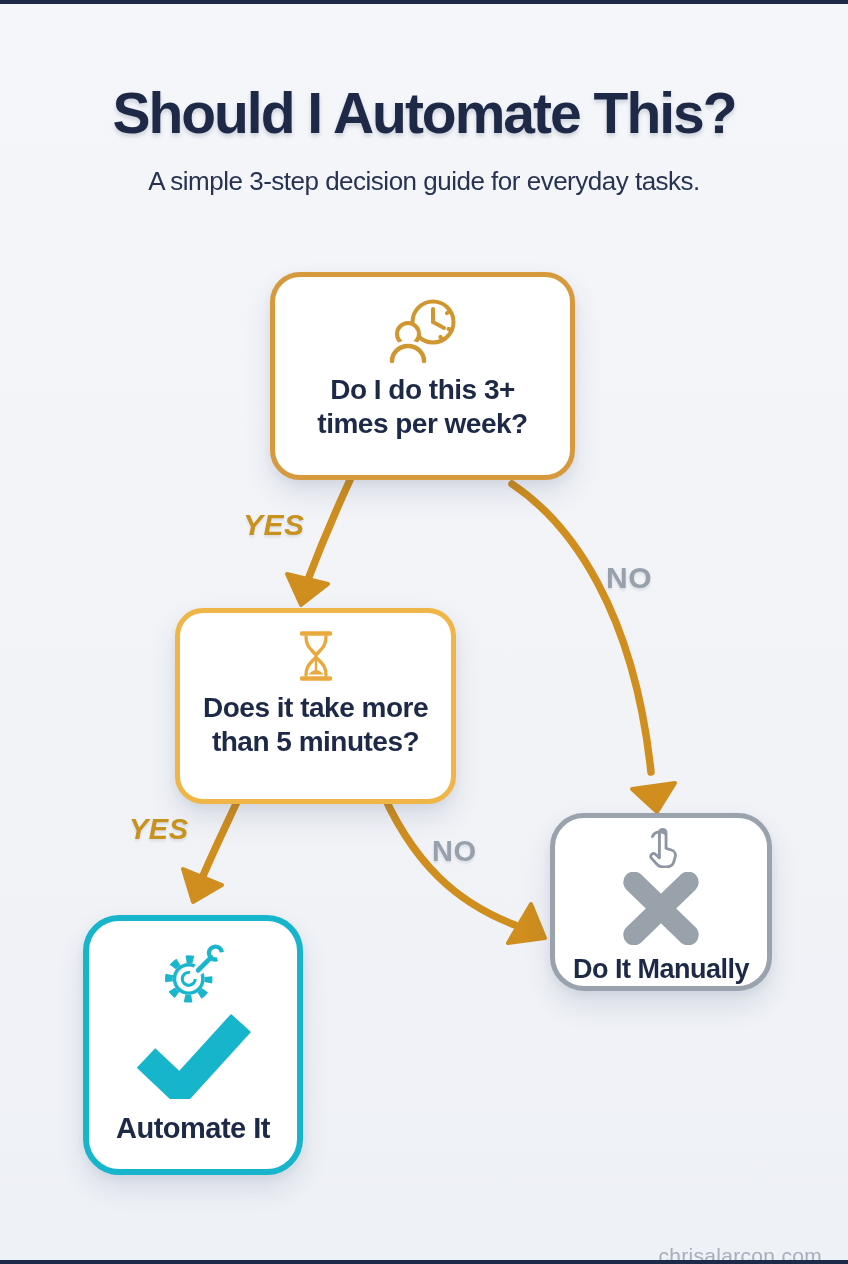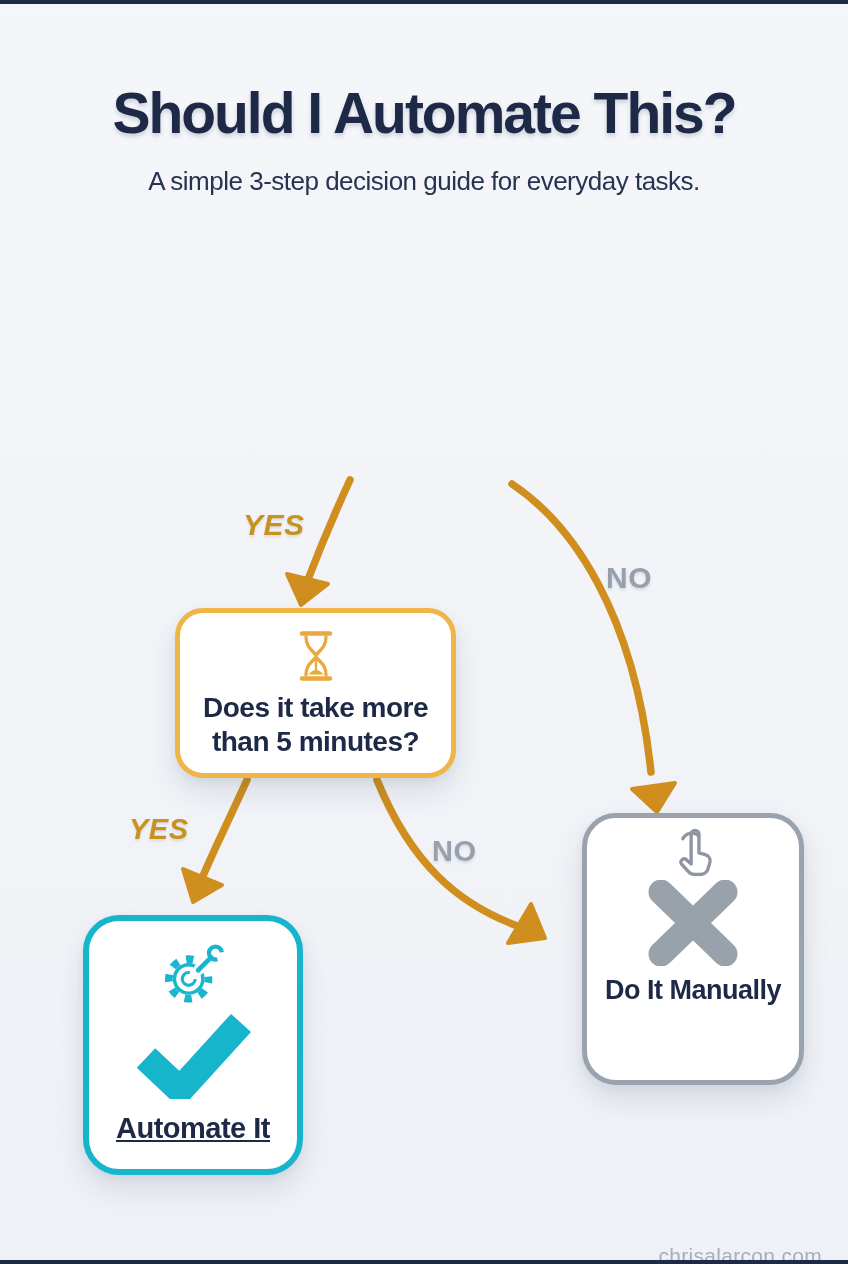--- a/index.html
+++ b/index.html
@@ -40,29 +40,29 @@
   }
   .node-label {
     font-weight:bold; color:#1e2947; text-align:center; line-height:1.22;
     letter-spacing:-0.5px;
   }
 
   #node-q1 { left:270px; top:272px; width:305px; height:208px;
     border:5px solid #d6993b; border-radius:30px; padding-top:20px; }
   #node-q1 .node-label { font-size:28px; max-width:252px; margin-top:8px; }
 
-  #node-q2 { left:175px; top:608px; width:281px; height:170px;
+  #node-q2 { left:175px; top:608px; width:281px; height:196px;
     border:5px solid #efb546; border-radius:28px; padding-top:16px; }
   #node-q2 .node-label { font-size:28px; max-width:262px; margin-top:8px; }
 
   #node-automate { left:83px; top:915px; width:220px; height:260px;
     border:6px solid #17b5cc; border-radius:36px; padding-top:20px; }
-  #node-automate .node-label { font-size:29px; margin-top:12px;text-decoration:underline; }
+  #node-automate .node-label { font-size:29px; margin-top:12px; }
 
-  #node-manual { left:582px; top:813px; width:222px; height:272px;
+  #node-manual { left:550px; top:813px; width:222px; height:178px;
     border:5px solid #9aa2ae; border-radius:34px; padding-top:6px; }
   #node-manual .node-label { font-size:27px; margin-top:8px; }
 
   .edge-label {
     position:absolute; font-weight:bold; font-size:30px; letter-spacing:0.5px;
     text-shadow:0 2px 3px rgba(30,42,70,0.12);
   }
   .edge-label.yes { color:#c8921e;font-style:italic; }
   .edge-label.no  { color:#98a0ac;margin-top:12px; }
   #lbl-yes1 { left:243px; top:508px; }
@@ -100,20 +100,34 @@
     <g stroke="#cf8e1e" fill="#cf8e1e">
       <path d="M247 780 C226 826, 214 850, 203 876" fill="none" stroke-width="7.5" stroke-linecap="round"></path>
       <path d="M193 902 L222 885 L183 869 Z" stroke-width="4" stroke-linejoin="round"></path>
     </g>
     <g stroke="#cf8e1e" fill="#cf8e1e">
       <path d="M377 780 C412 866, 460 904, 515 925" fill="none" stroke-width="7.5" stroke-linecap="round"></path>
       <path d="M545 938 L531 904 L508 943 Z" stroke-width="4" stroke-linejoin="round"></path>
     </g>
   </svg>
 
+  <div class="node" id="node-q1">
+    <svg width="74" height="68" viewBox="0 0 74 68">
+      <g stroke="#d0962f" fill="none" stroke-width="4" stroke-linecap="round">
+        <circle cx="47" cy="25" r="20.5"></circle>
+        <path d="M47 25 V12"></path>
+        <path d="M47 25 L58 31"></path>
+        <path d="M63.5 14.5 l-2.6 1.6 M65.5 33 l-3 -1 M56 42.5 l-1.6 -2.6 M31 40 l1.6 -2.6"></path>
+      </g>
+      <circle cx="22" cy="37" r="11" fill="#ffffff" stroke="#d0962f" stroke-width="4"></circle>
+      <path d="M5 64 a17 15 0 0 1 34 0" fill="none" stroke="#ffffff" stroke-width="11" stroke-linecap="round"></path>
+      <path d="M6 64 a16 15 0 0 1 32 0" fill="none" stroke="#d0962f" stroke-width="4.5" stroke-linecap="round"></path>
+    </svg>
+    <div class="node-label">Do I do this 3+ times per week?</div>
+  </div>
 
   <div class="node" id="node-q2">
     <svg width="46" height="54" viewBox="0 0 44 54">
       <g stroke="#e9a93c" fill="none" stroke-linecap="round">
         <path d="M8 4.5 H36" stroke-width="4.5"></path>
         <path d="M8 49.5 H36" stroke-width="4.5"></path>
         <path d="M12 8 C12 18, 17.5 20.5, 22 26 C26.5 20.5, 32 18, 32 8" stroke-width="3.4"></path>
         <path d="M12 46 C12 36, 17.5 33.5, 22 28 C26.5 33.5, 32 36, 32 46" stroke-width="3.4"></path>
         <path d="M22 30 V41" stroke-width="2.4"></path>
       </g>

